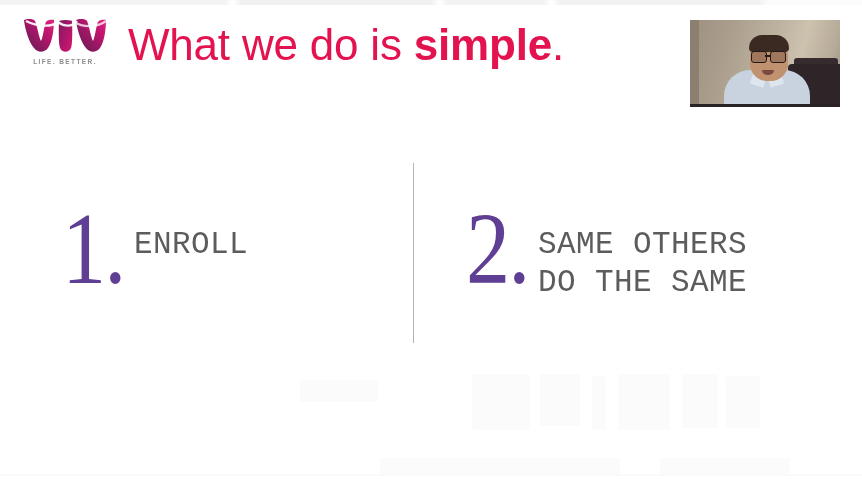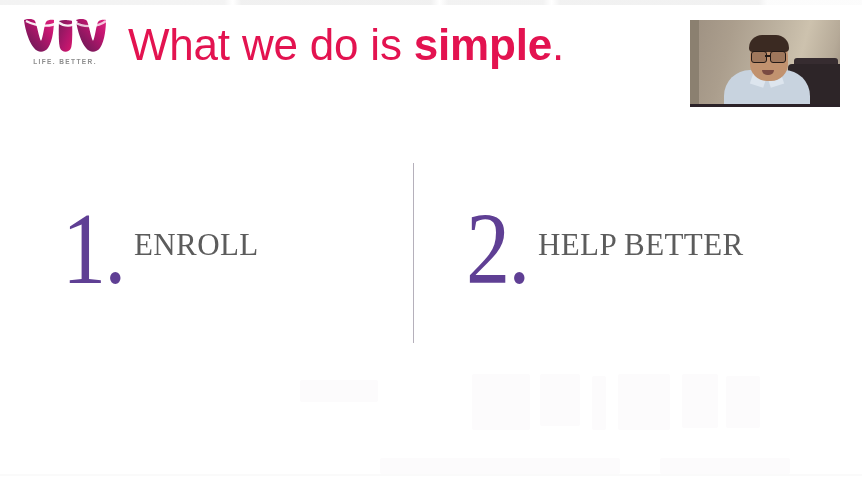--- a/index.html
+++ b/index.html
@@ -231,21 +231,21 @@
     font-size: 96px;
     line-height: 96px;
     font-weight: 400;
     color: #5f3f94;
     letter-spacing: -2px;
     margin-top: -2px;
     transform: scale(0.92, 1.06);
     transform-origin: left top;
   }
   .item-text {
-    font-family: Liberation Serif, serif;
+    font-family: Liberation Mono, monospace;
     font-size: 31px;
     line-height: 38px;
     font-weight: 400;
     color: #5c5c5c;
     letter-spacing: 0.4px;
     margin-left: 4px;
     margin-top: 26px;
     white-space: nowrap;
   }
   .item-text .line { display: block; }
@@ -345,21 +345,22 @@
   <div class="item item-1">
     <div class="item-numeral">1.</div>
     <div class="item-text">
       <span class="line">ENROLL</span>
     </div>
   </div>
 
   <div class="item item-2">
     <div class="item-numeral">2.</div>
     <div class="item-text">
-      <span class="line">HELP BETTER</span>
+      <span class="line">SAME OTHERS</span>
+      <span class="line">DO THE SAME</span>
     </div>
   </div>
 
   <div class="ghost-layer">
     <div class="ghost ghost-a"></div>
     <div class="ghost ghost-b"></div>
     <div class="ghost ghost-c"></div>
     <div class="ghost ghost-d"></div>
     <div class="ghost ghost-e"></div>
     <div class="ghost ghost-f"></div>

